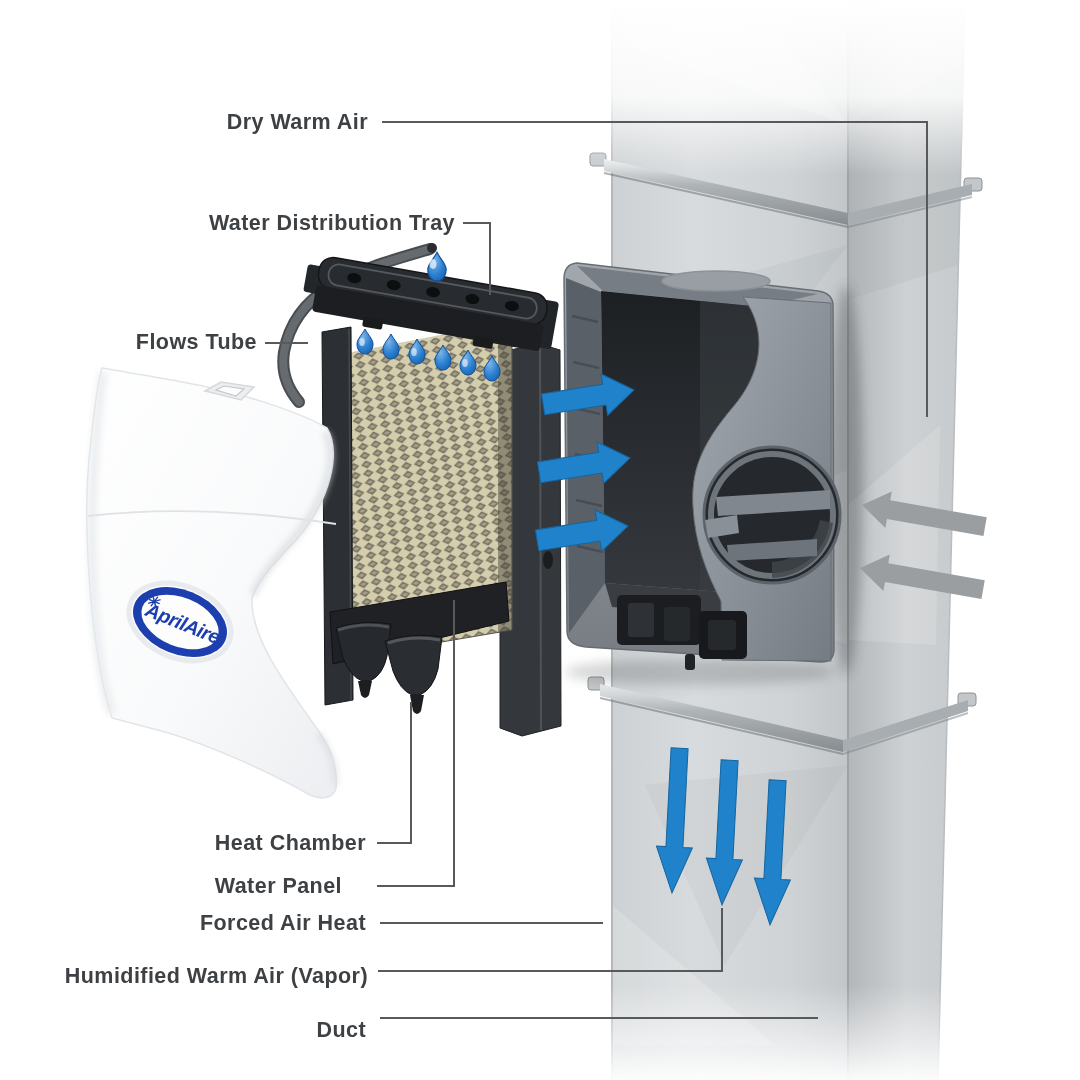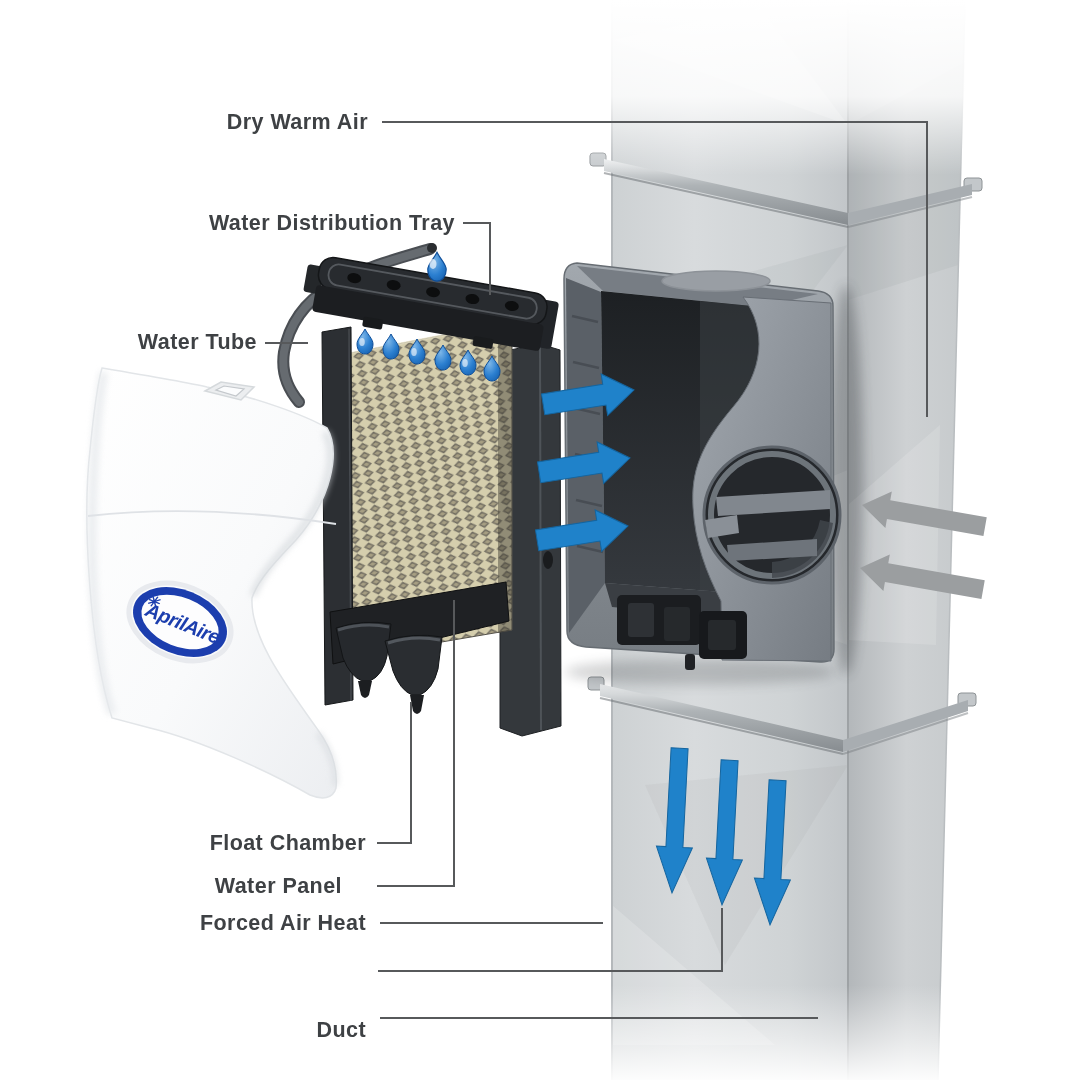--- a/index.html
+++ b/index.html
@@ -273,21 +273,21 @@
     <path d="M377,843 L411,843 L411,702"></path>
     <path d="M377,886 L454,886 L454,600"></path>
     <path d="M380,923 L603,923"></path>
     <path d="M378,971 L722,971 L722,908"></path>
     <path d="M380,1018 L818,1018"></path>
   </g>
 </svg>
 
 <div class="label" style="right:712px;top:122px;">Dry Warm Air</div>
 <div class="label" style="right:625px;top:223px;margin-left:16px;">Water Distribution Tray</div>
-<div class="label" style="right:823px;top:342px;">Water Tube</div>
-<div class="label" style="right:714px;top:843px;">Float Chamber</div>
+<div class="label" style="right:823px;top:342px;">Flows Tube</div>
+<div class="label" style="right:714px;top:843px;">Heat Chamber</div>
 <div class="label" style="right:738px;top:886px;">Water Panel</div>
 <div class="label" style="right:714px;top:923px;margin-left:40px;">Forced Air Heat</div>
 <div class="label" style="right:712px;top:976px;">
-  <br>
+  <span>Humidified Warm Air (Vapor)</span><br>
 </div>
 <div class="label" style="right:714px;top:1018px;margin-top:12px;">Duct</div>
 </div>
 
 </body></html>

